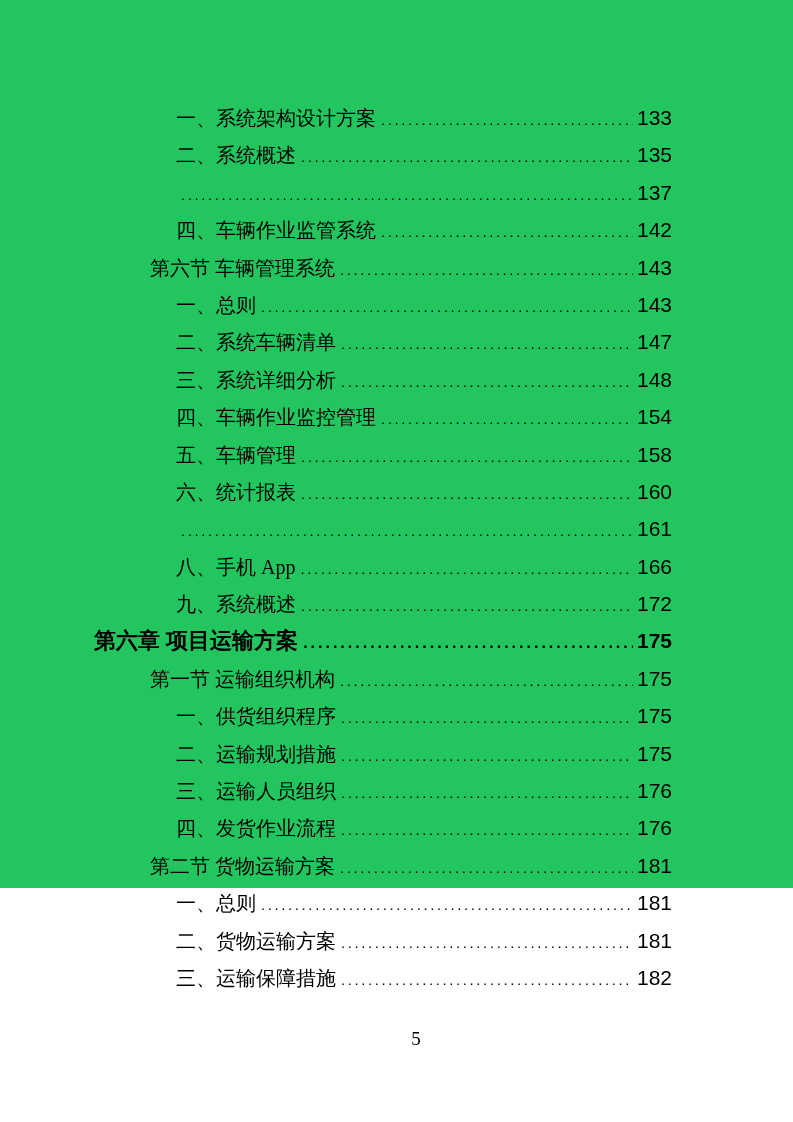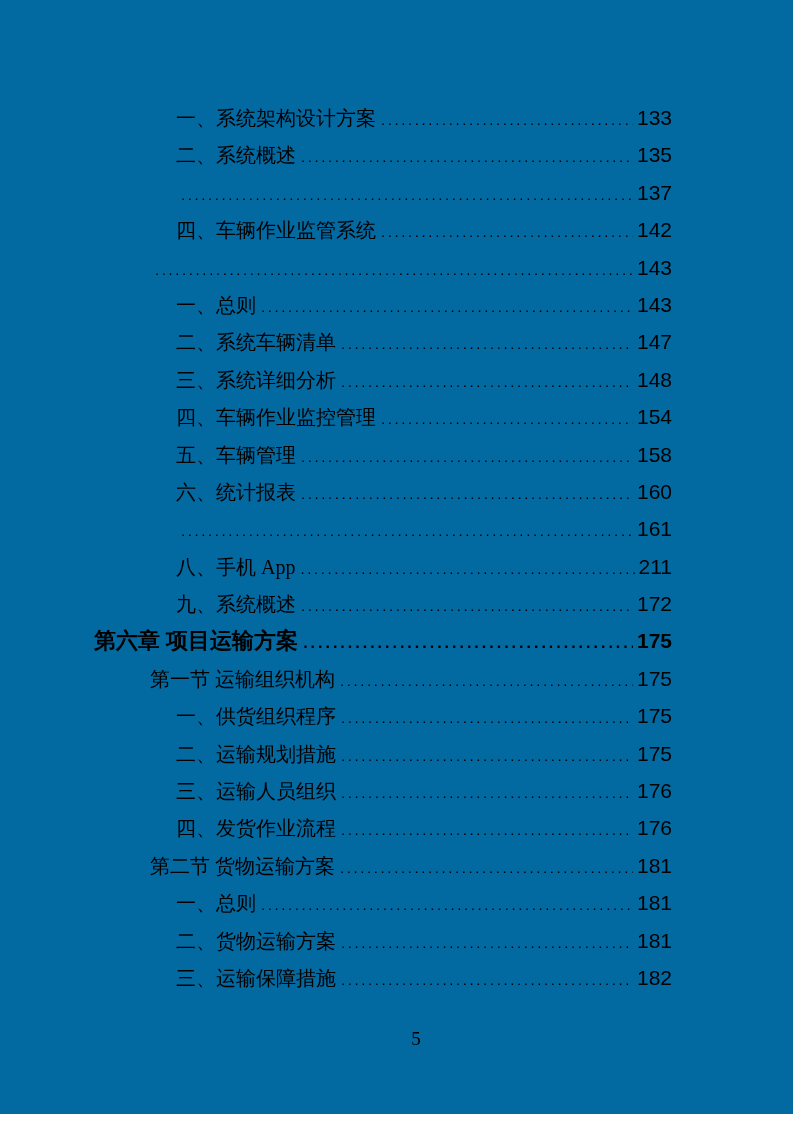--- a/index.html
+++ b/index.html
@@ -9,22 +9,22 @@
     height: 1122px;
     position: relative;
     overflow: hidden;
     font-family: "Liberation Serif", "DejaVu Serif", serif;
     color: #000000;
   }
   .page {
     position: absolute;
     top: 0; left: 0;
     width: 793px;
-    height: 1114px;
-    background: #0369a1;
+    height: 888px;
+    background: #22c55e;
   }
   .toc {
     position: absolute;
     top: 99px;
     left: 0;
     right: 121px; 
   }
   .toc-row {
     display: flex;
     align-items: baseline;
@@ -98,20 +98,21 @@
       <div class="toc-row item">
       <span class="toc-leader"></span>
       <span class="toc-page">137</span>
     </div>
       <div class="toc-row item">
       <span class="toc-title">四、车辆作业监管系统</span>
       <span class="toc-leader"></span>
       <span class="toc-page">142</span>
     </div>
       <div class="toc-row section">
+      <span class="toc-title">第六节 车辆管理系统</span>
       <span class="toc-leader"></span>
       <span class="toc-page">143</span>
     </div>
       <div class="toc-row item">
       <span class="toc-title">一、总则</span>
       <span class="toc-leader"></span>
       <span class="toc-page">143</span>
     </div>
       <div class="toc-row item">
       <span class="toc-title">二、系统车辆清单</span>
@@ -138,21 +139,21 @@
       <span class="toc-leader"></span>
       <span class="toc-page">160</span>
     </div>
       <div class="toc-row item">
       <span class="toc-leader"></span>
       <span class="toc-page">161</span>
     </div>
       <div class="toc-row item">
       <span class="toc-title">八、手机 App</span>
       <span class="toc-leader"></span>
-      <span class="toc-page">211</span>
+      <span class="toc-page">166</span>
     </div>
       <div class="toc-row item">
       <span class="toc-title">九、系统概述</span>
       <span class="toc-leader"></span>
       <span class="toc-page">172</span>
     </div>
       <div class="toc-row chapter">
       <span class="toc-title">第六章 项目运输方案</span>
       <span class="toc-leader"></span>
       <span class="toc-page">175</span>

